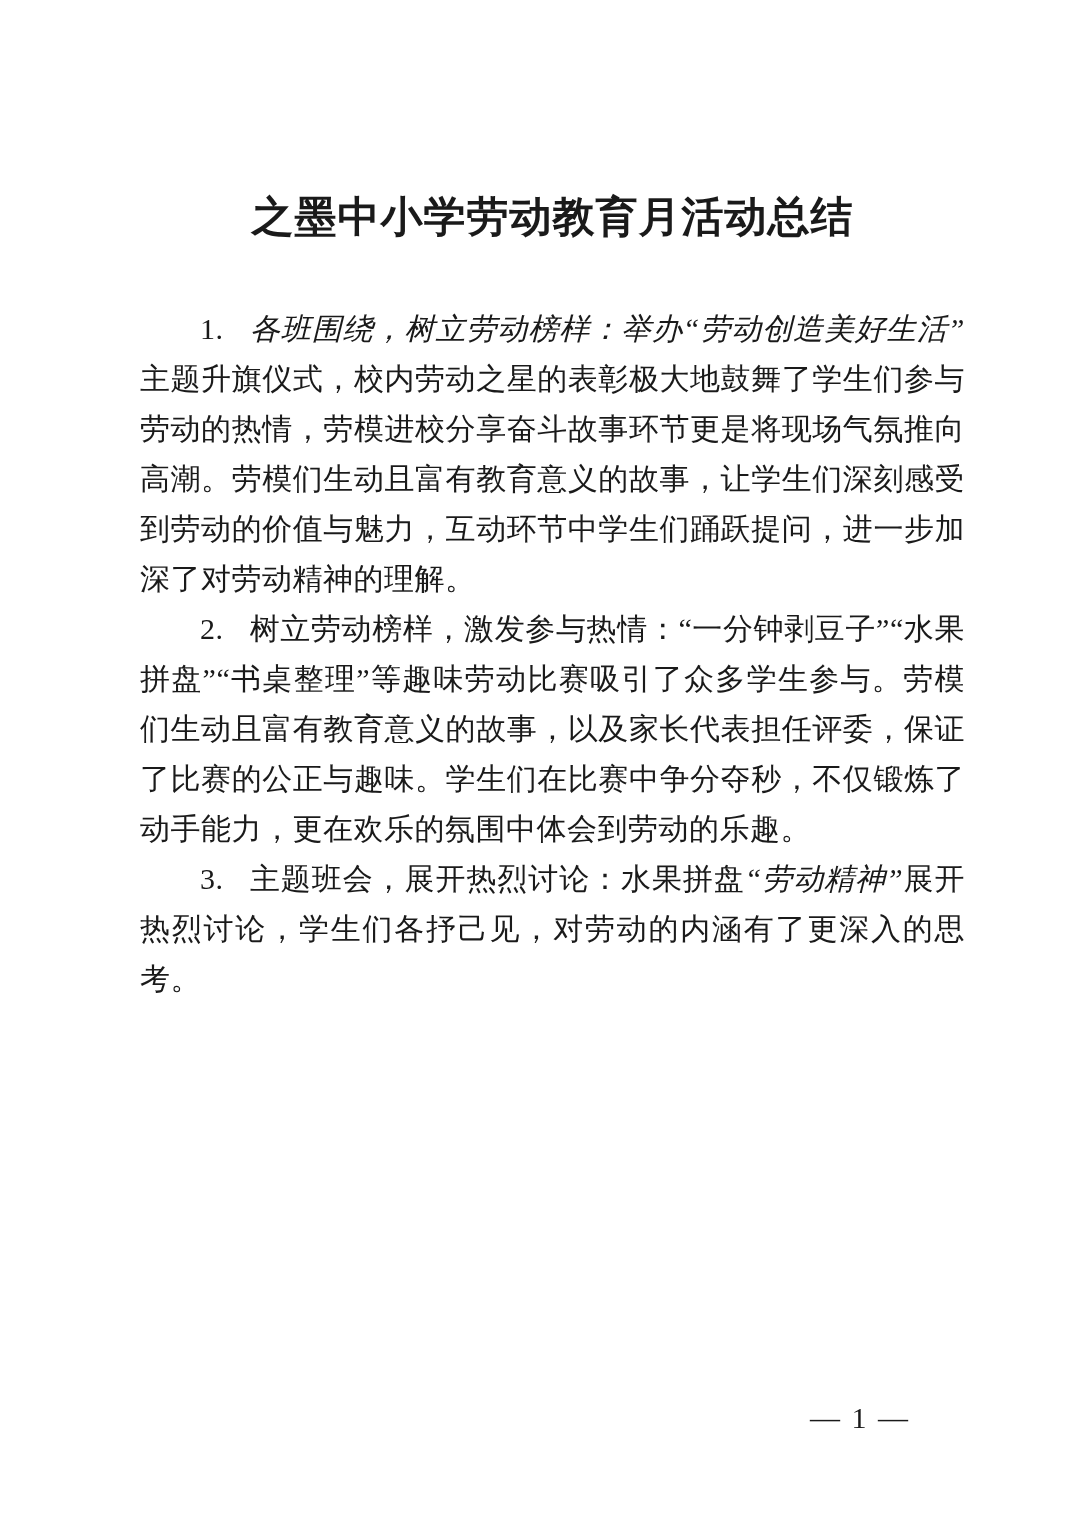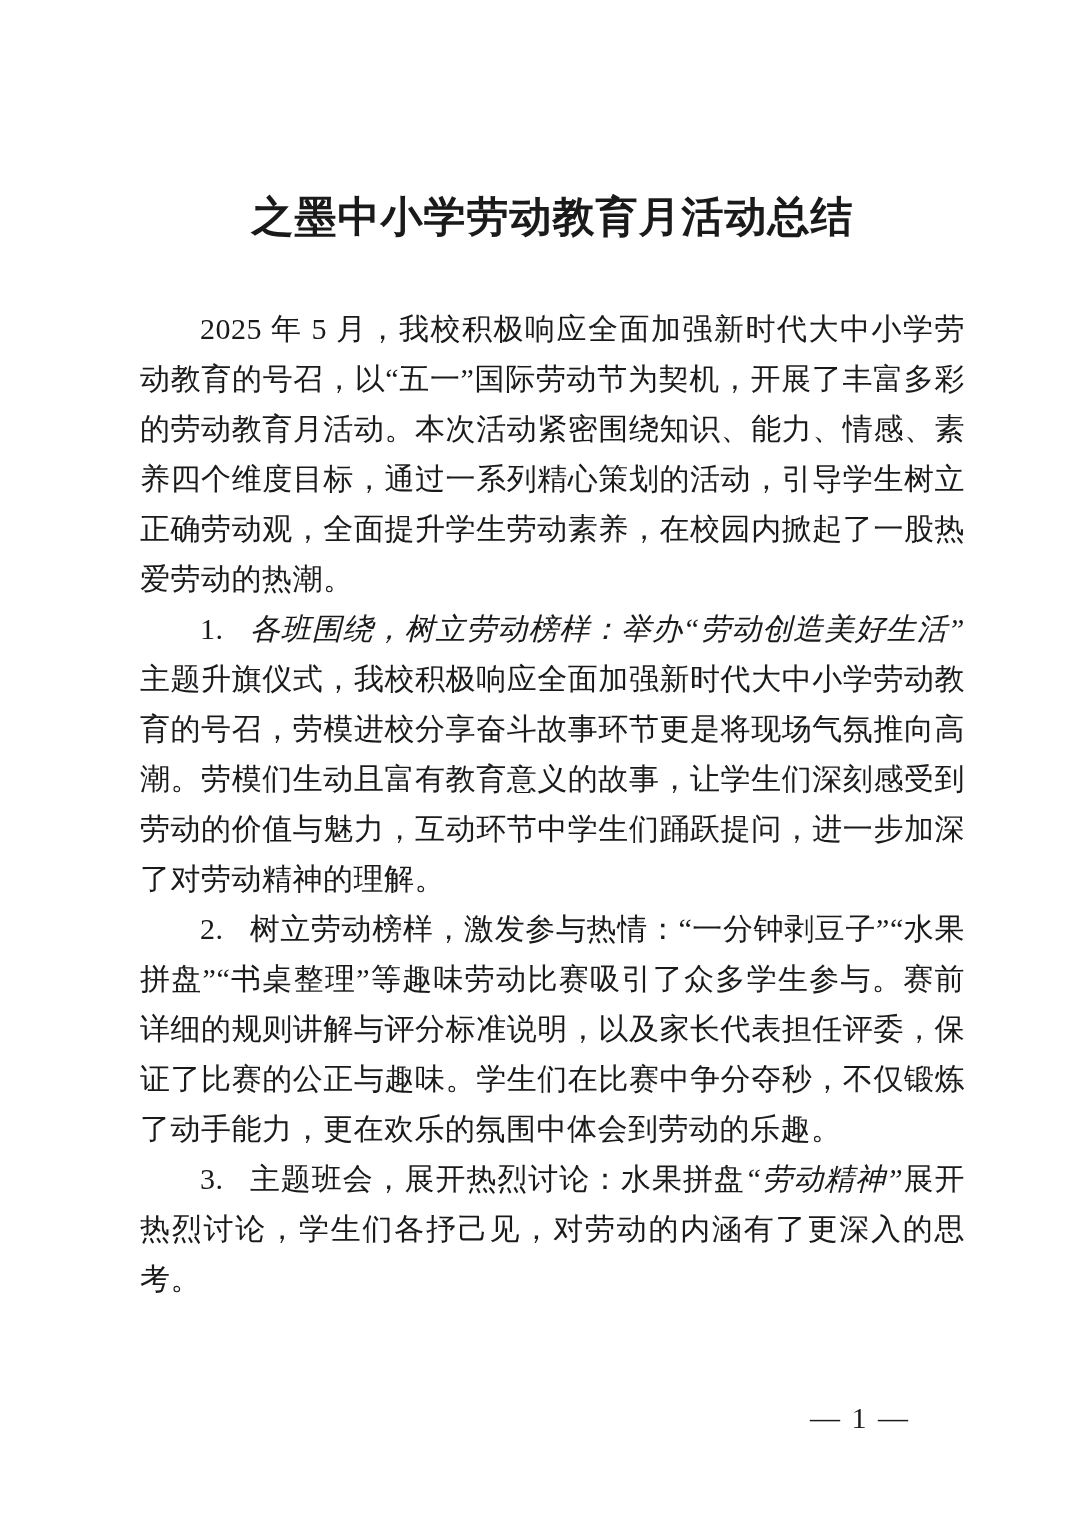--- a/index.html
+++ b/index.html
@@ -60,25 +60,24 @@
   }
 </style>
 </head>
 <body>
 
 <div class="page">
   <div class="content">
 
     <h1 class="doc-title">之墨中小学劳动教育月活动总结</h1>
 
-    <p class="para">2025 年 5 月，我校积极响应全面加强新时代大中小学劳动教育的号召，以“五一”国际劳动节为契机，开展了丰富多彩的劳动教育月活动。本次活动紧密围绕知识、能力、情感、素养四个维度目标，通过一系列精心策划的活动，引导学生树立正确劳动观，全面提升学生劳动素养，在校园内掀起了一股热爱劳动的热潮。</p>
 
 
-    <p class="para"><span class="num">1.</span><span class="ital">各班围绕，树立劳动榜样：举办“劳动创造美好生活”</span><span>主题升旗仪式，我校积极响应全面加强新时代大中小学劳动教育的号召，劳模进校分享奋斗故事环节更是将现场气氛推向高潮。劳模们生动且富有教育意义的故事，让学生们深刻感受到劳动的价值与魅力，互动环节中学生们踊跃提问，进一步加深了对劳动精神的理解。</span></p>
+    <p class="para"><span class="num">1.</span><span class="ital">各班围绕，树立劳动榜样：举办“劳动创造美好生活”</span><span>主题升旗仪式，校内劳动之星的表彰极大地鼓舞了学生们参与劳动的热情，劳模进校分享奋斗故事环节更是将现场气氛推向高潮。劳模们生动且富有教育意义的故事，让学生们深刻感受到劳动的价值与魅力，互动环节中学生们踊跃提问，进一步加深了对劳动精神的理解。</span></p>
 
-    <p class="para"><span class="num">2.</span><span>树立劳动榜样，激发参与热情：</span><span>“一分钟剥豆子”“水果拼盘”“书桌整理”等趣味劳动比赛吸引了众多学生参与。赛前详细的规则讲解与评分标准说明，以及家长代表担任评委，保证了比赛的公正与趣味。学生们在比赛中争分夺秒，不仅锻炼了动手能力，更在欢乐的氛围中体会到劳动的乐趣。</span></p>
+    <p class="para"><span class="num">2.</span><span>树立劳动榜样，激发参与热情：</span><span>“一分钟剥豆子”“水果拼盘”“书桌整理”等趣味劳动比赛吸引了众多学生参与。劳模们生动且富有教育意义的故事，以及家长代表担任评委，保证了比赛的公正与趣味。学生们在比赛中争分夺秒，不仅锻炼了动手能力，更在欢乐的氛围中体会到劳动的乐趣。</span></p>
 
     <p class="para"><span class="num">3.</span><span>主题班会，展开热烈讨论：</span><span>水果拼盘</span><span class="ital">“劳动精神”</span><span>展开热烈讨论，学生们各抒己见，对劳动的内涵有了更深入的思考。</span></p>
 
   </div>
 
   <div class="pagenum">— 1 —</div>
 </div>
 
 </body></html>

